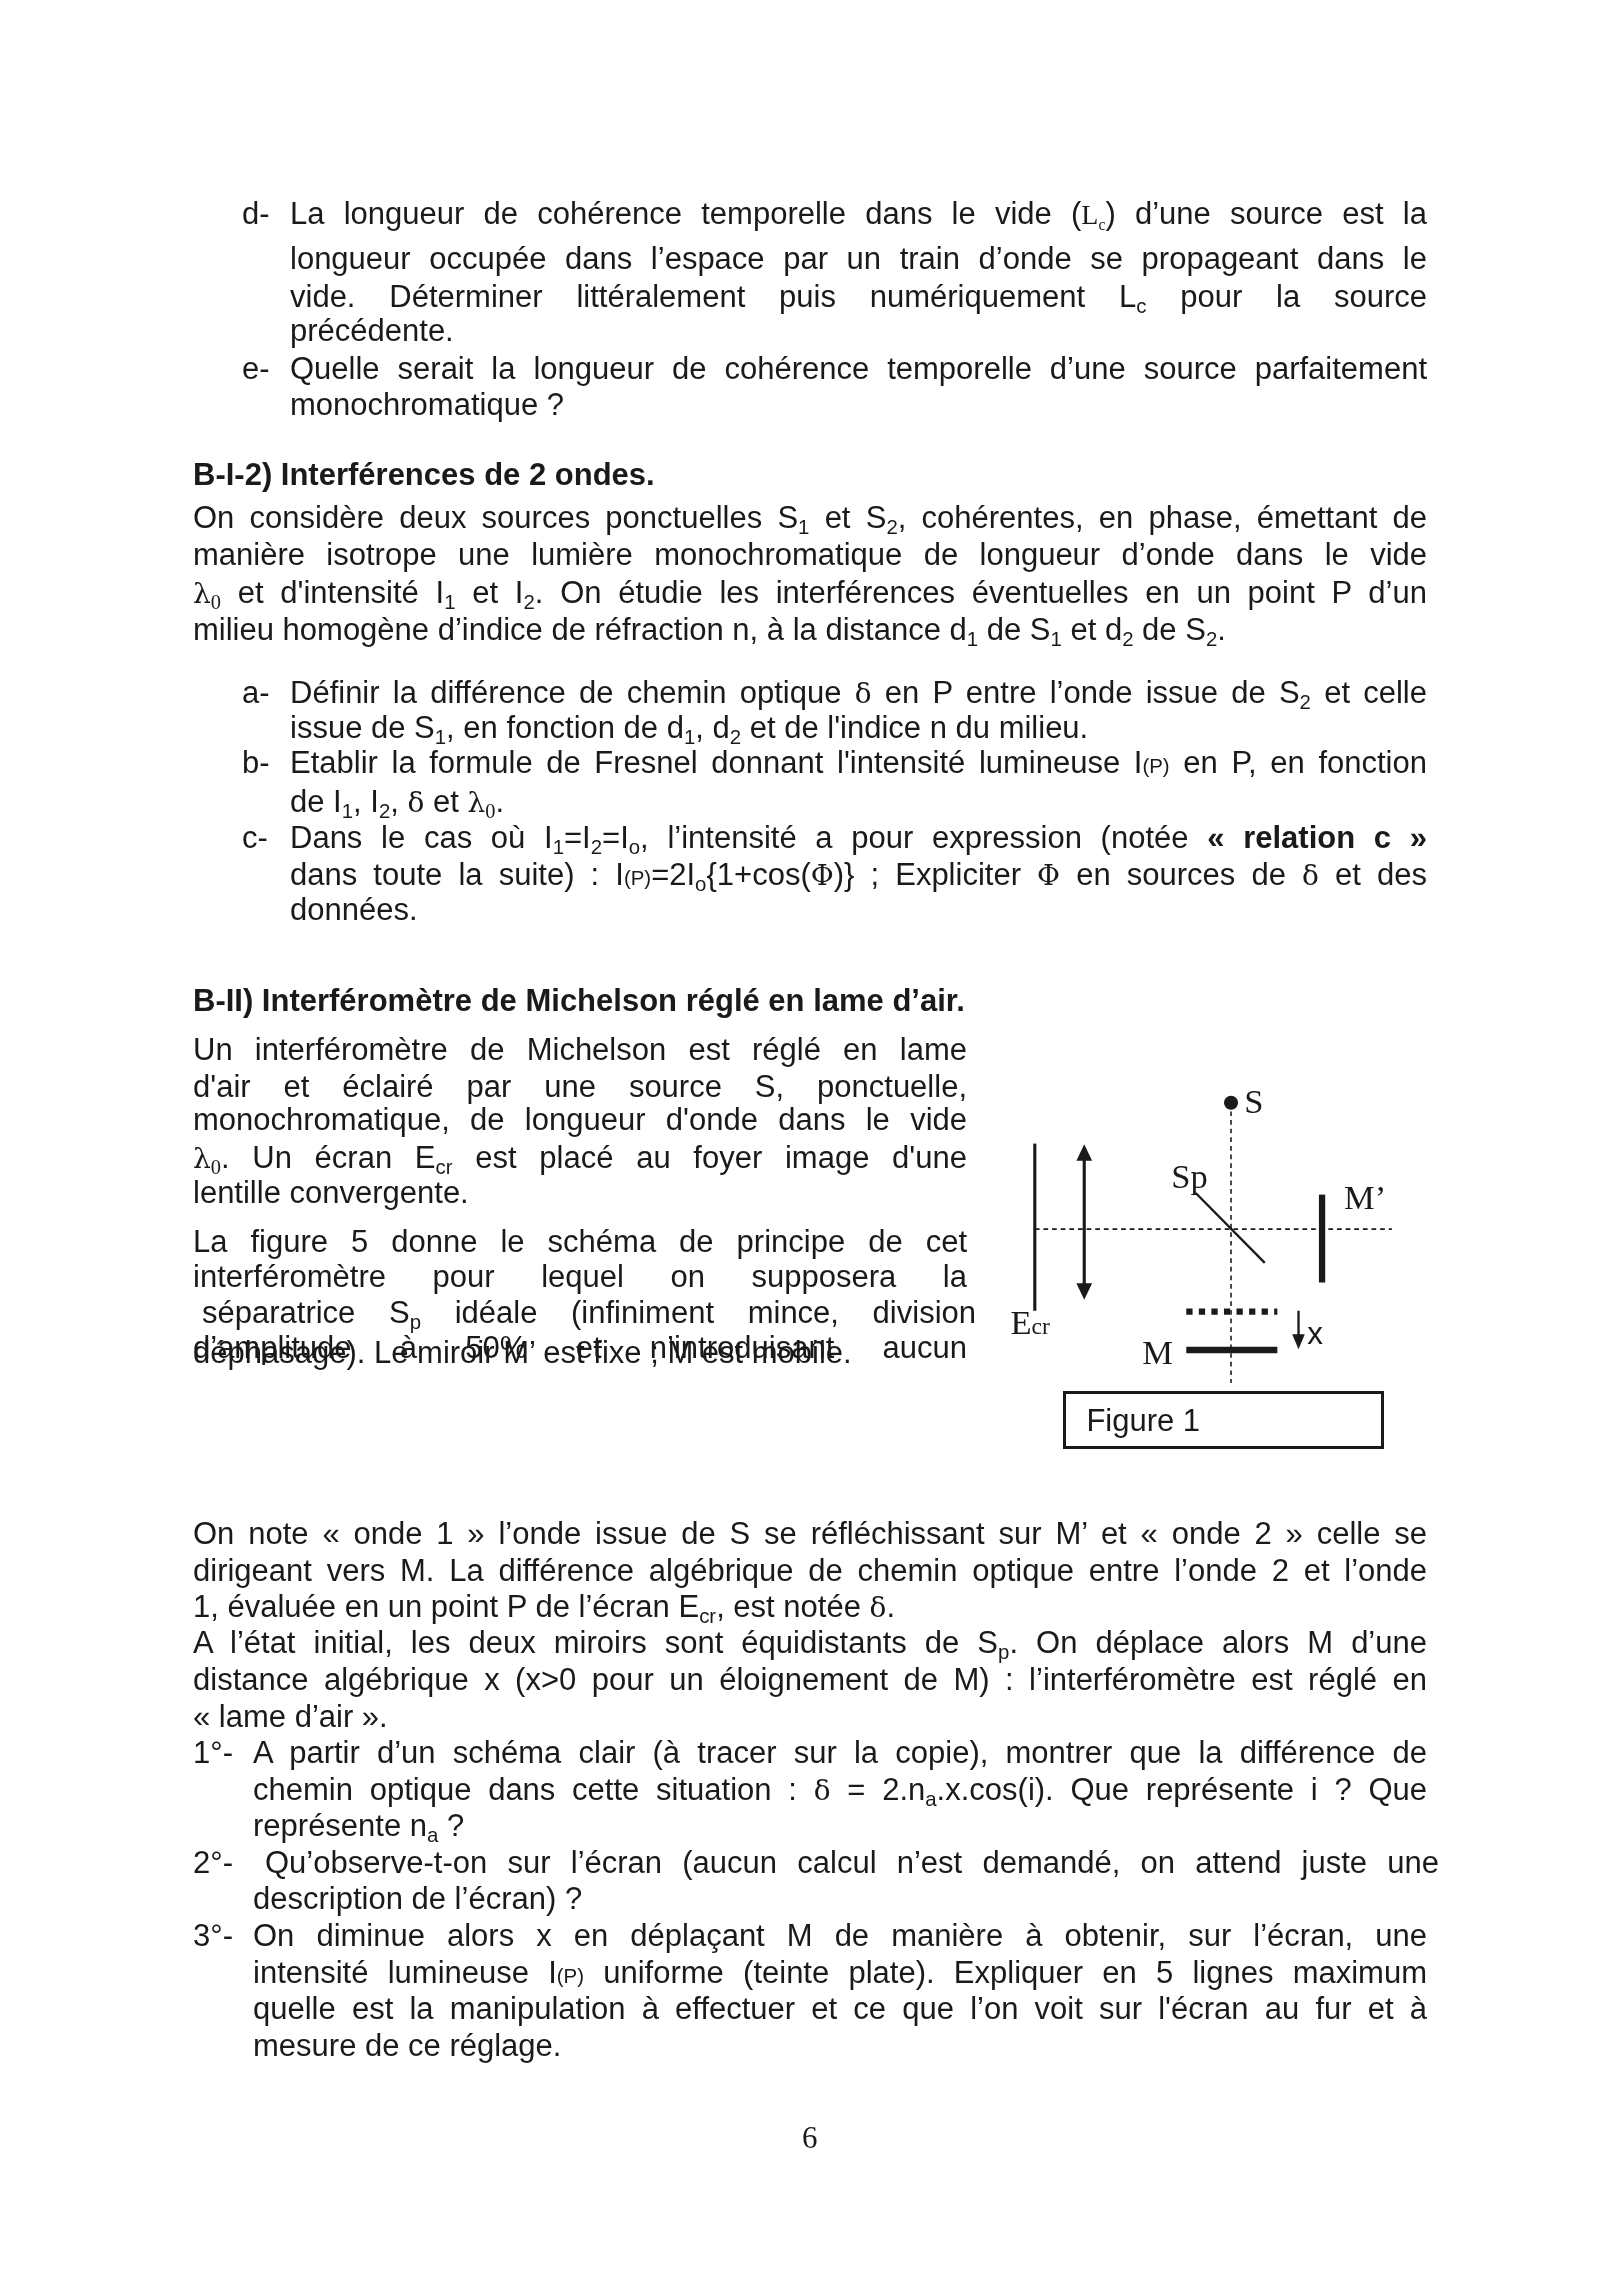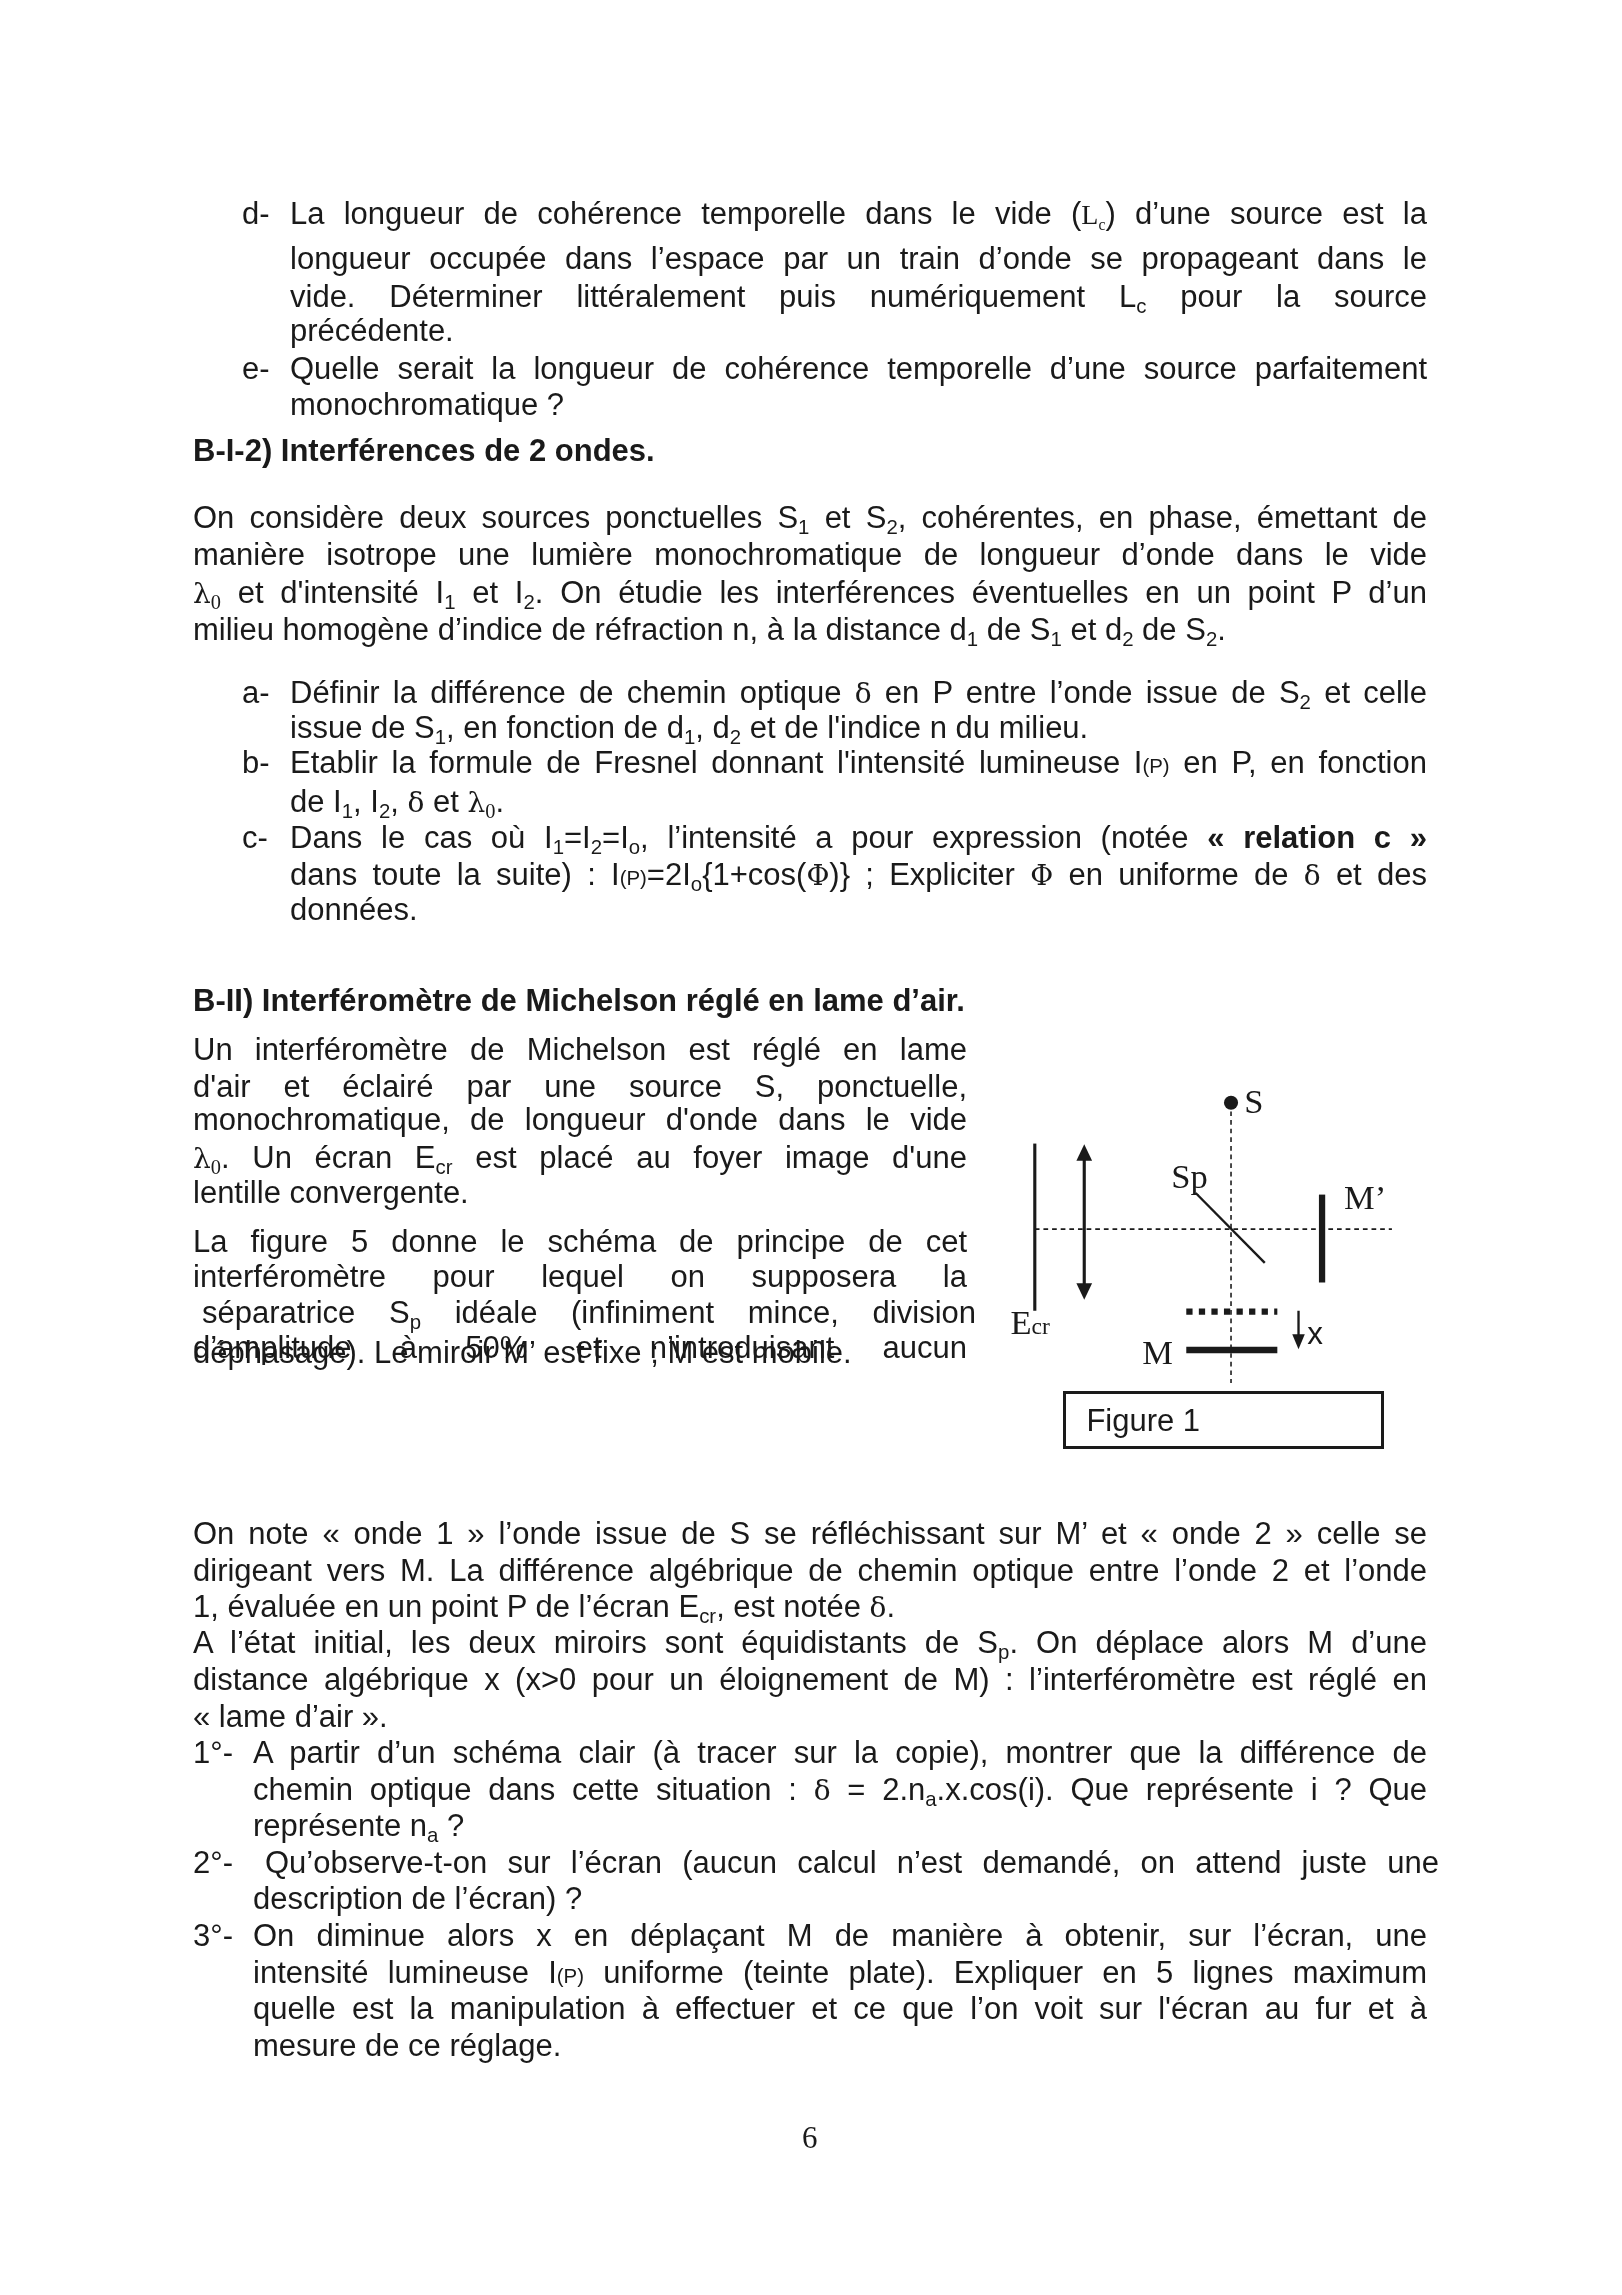--- a/index.html
+++ b/index.html
@@ -27,37 +27,37 @@
 
 <span class="mk" style="left:242px;top:195px">d-</span>
 <div class="ln j" style="left:290px;top:195px;width:1137px"><span>La longueur de cohérence temporelle dans le vide (</span><span class="serif" style="font-size:28px"><span>L</span><sub class="serif" style="font-size:15.7px">c</sub></span><span>) d’une source est la</span></div>
 <div class="ln j" style="left:290px;top:240px;width:1137px">longueur occupée dans l’espace par un train d’onde se propageant dans le</div>
 <div class="ln j" style="left:290px;top:278px;width:1137px"><span>vide. Déterminer littéralement puis numériquement L</span><sub>c</sub><span> pour la source</span></div>
 <div class="ln" style="left:290px;top:312px">précédente.</div>
 <span class="mk" style="left:242px;top:350px">e-</span>
 <div class="ln j" style="left:290px;top:350px;width:1137px">Quelle serait la longueur de cohérence temporelle d’une source parfaitement</div>
 <div class="ln" style="left:290px;top:386px">monochromatique ?</div>
 
-<div class="ln b" style="left:193px;top:432px">B-I-2) Interférences de 2 ondes.</div>
+<div class="ln b" style="left:193px;top:456px">B-I-2) Interférences de 2 ondes.</div>
 <div class="ln j" style="left:193px;top:499px;width:1234px"><span>On considère deux sources ponctuelles S</span><sub>1</sub><span> et S</span><sub>2</sub><span>, cohérentes, en phase, émettant de</span></div>
 <div class="ln j" style="left:193px;top:536px;width:1234px">manière isotrope une lumière monochromatique de longueur d’onde dans le vide</div>
 <div class="ln j" style="left:193px;top:574px;width:1234px"><span class="gr">λ</span><sub class="serif">0</sub><span> et d'intensité I</span><sub>1</sub><span> et I</span><sub>2</sub><span>. On étudie les interférences éventuelles en un point P d’un</span></div>
 <div class="ln" style="left:193px;top:611px"><span>milieu homogène d’indice de réfraction n, à la distance d</span><sub>1</sub><span> de S</span><sub>1</sub><span> et d</span><sub>2</sub><span> de S</span><sub>2</sub><span>.</span></div>
 
 <span class="mk" style="left:242px;top:674px">a-</span>
 <div class="ln j" style="left:290px;top:674px;width:1137px"><span>Définir la différence de chemin optique </span><span class="gr">δ</span><span> en P entre l’onde issue de S</span><sub>2</sub><span> et celle</span></div>
 <div class="ln" style="left:290px;top:709px"><span>issue de S</span><sub>1</sub><span>, en fonction de d</span><sub>1</sub><span>, d</span><sub>2</sub><span> et de l'indice n du milieu.</span></div>
 
 <span class="mk" style="left:242px;top:744px">b-</span>
 <div class="ln j" style="left:290px;top:744px;width:1137px"><span>Etablir la formule de Fresnel donnant l'intensité lumineuse I</span><span class="sm">(P)</span><span> en P, en fonction</span></div>
 <div class="ln" style="left:290px;top:783px"><span>de I</span><sub>1</sub><span>, I</span><sub>2</sub><span>, </span><span class="gr">δ</span><span> et </span><span class="gr">λ</span><sub class="serif">0</sub><span>.</span></div>
 
 <span class="mk" style="left:242px;top:819px">c-</span>
 <div class="ln j" style="left:290px;top:819px;width:1137px"><span>Dans le cas où I</span><sub>1</sub><span>=I</span><sub>2</sub><span>=I</span><sub>o</sub><span>, l’intensité a pour expression (notée </span><span class="b">« relation c »</span></div>
-<div class="ln j" style="left:290px;top:856px;width:1137px"><span>dans toute la suite) : I</span><span class="sm">(P)</span><span>=2I</span><sub>o</sub><span>{1+cos(</span><span class="gr">Φ</span><span>)} ; Expliciter </span><span class="gr">Φ</span><span> en uniforme de </span><span class="gr">δ</span><span> et des</span></div>
+<div class="ln j" style="left:290px;top:856px;width:1137px"><span>dans toute la suite) : I</span><span class="sm">(P)</span><span>=2I</span><sub>o</sub><span>{1+cos(</span><span class="gr">Φ</span><span>)} ; Expliciter </span><span class="gr">Φ</span><span> en sources de </span><span class="gr">δ</span><span> et des</span></div>
 <div class="ln" style="left:290px;top:891px">données.</div>
 
 <div class="ln b" style="left:193px;top:982px">B-II) Interféromètre de Michelson réglé en lame d’air.</div>
 
 <div class="ln j" style="left:193px;top:1031px;width:774px">Un interféromètre de Michelson est réglé en lame</div>
 <div class="ln j" style="left:193px;top:1068px;width:774px">d'air et éclairé par une source S, ponctuelle,</div>
 <div class="ln j" style="left:193px;top:1101px;width:774px">monochromatique, de longueur d'onde dans le vide</div>
 <div class="ln j" style="left:193px;top:1139px;width:774px"><span class="gr">λ</span><sub class="serif">0</sub><span>. Un écran E</span><sub>cr</sub><span> est placé au foyer image d'une</span></div>
 <div class="ln" style="left:193px;top:1174px">lentille convergente.</div>
 

